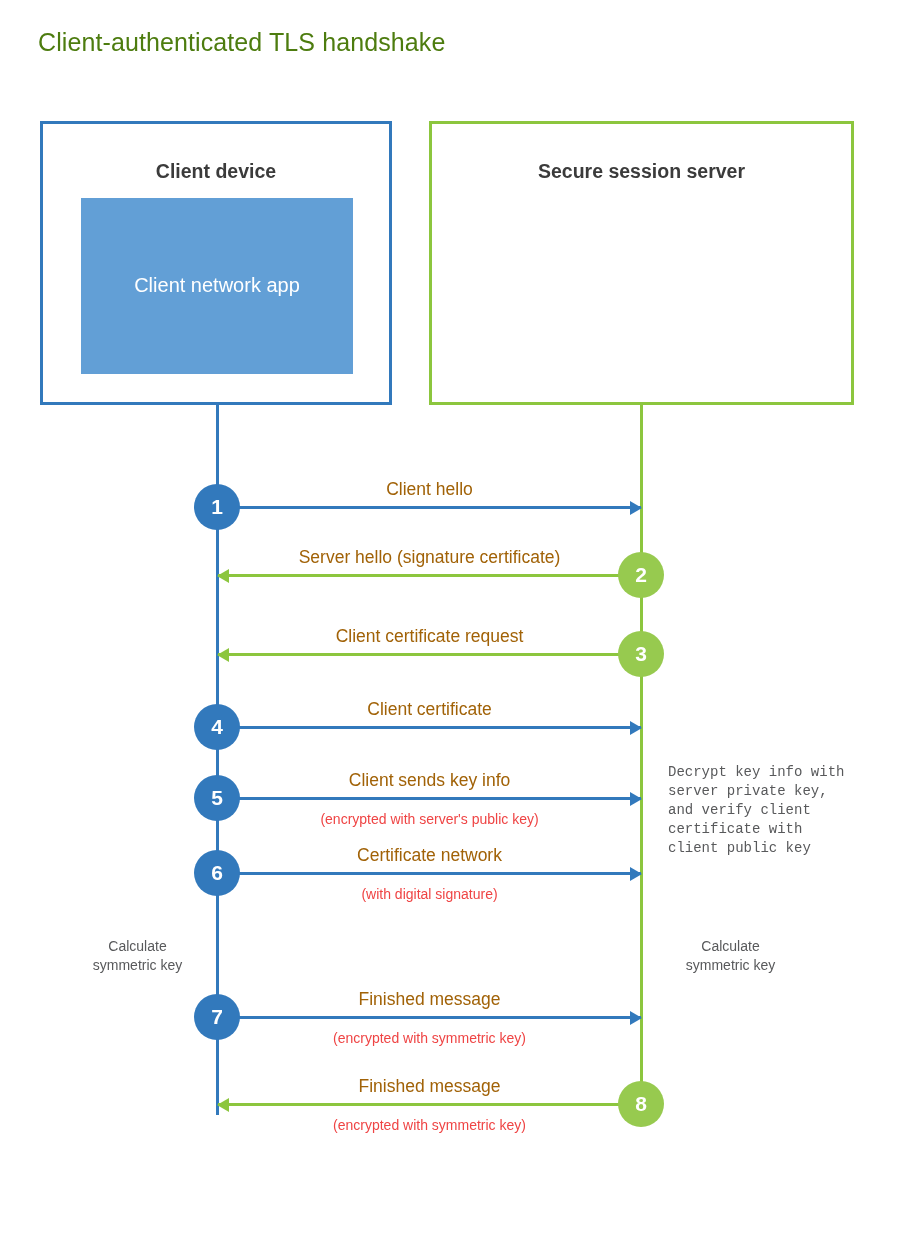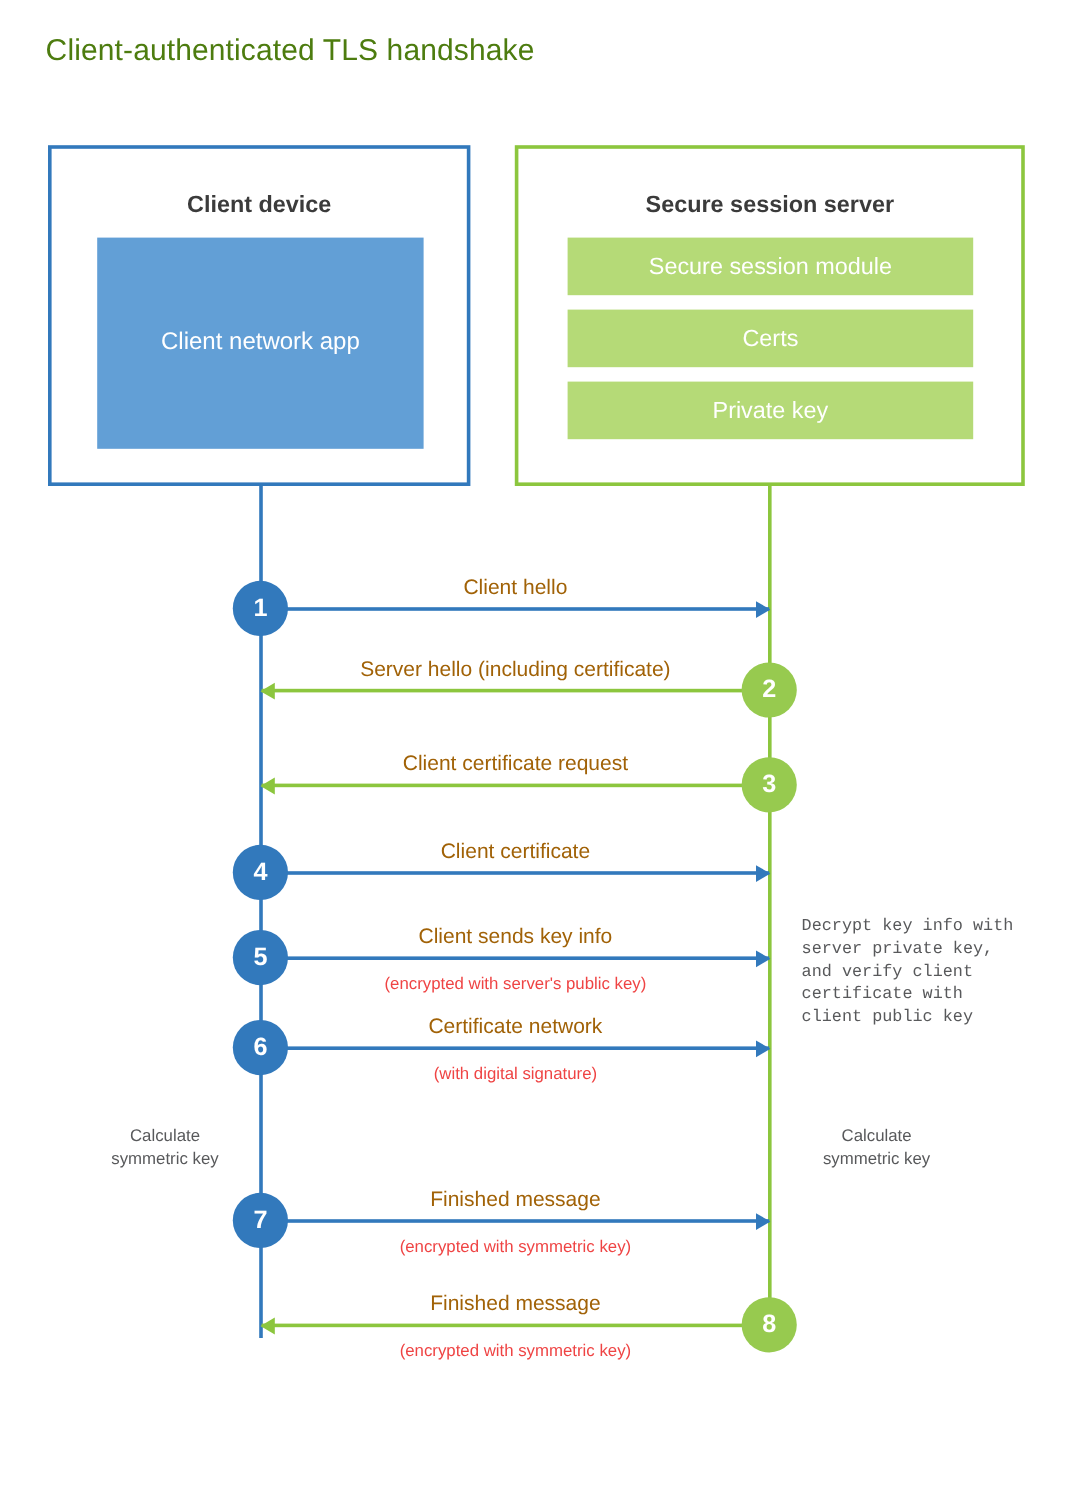--- a/index.html
+++ b/index.html
@@ -216,41 +216,36 @@
 
 <div class="page-title">Client-authenticated TLS handshake</div>
 
 <div class="entity-box client">
   <div class="entity-title">Client device</div>
   <div class="client-app">Client network app</div>
 </div>
 
 <div class="entity-box server">
   <div class="entity-title">Secure session server</div>
-  <div class="server-modules">
-    <div class="server-module">Secure session module</div>
-    <div class="server-module">Certs</div>
-    <div class="server-module">Private key</div>
-  </div>
 </div>
 
 <div class="lifeline client-line"></div>
 <div class="lifeline server-line"></div>
 
 <div class="arrow-row" style="left:218px; top:506px; width:423px;">
   <div class="arrow-line blue"></div>
   <div class="arrow-head right blue"></div>
   <div class="arrow-label">Client hello</div>
 </div>
 <div class="step-circle blue" style="left:194px; top:484px;">1</div>
 
 <div class="arrow-row" style="left:218px; top:574px; width:423px;">
   <div class="arrow-line green"></div>
   <div class="arrow-head left green"></div>
-  <div class="arrow-label">Server hello (including certificate)</div>
+  <div class="arrow-label">Server hello (signature certificate)</div>
 </div>
 <div class="step-circle green" style="left:618px; top:552px;">2</div>
 
 <div class="arrow-row" style="left:218px; top:653px; width:423px;">
   <div class="arrow-line green"></div>
   <div class="arrow-head left green"></div>
   <div class="arrow-label">Client certificate request</div>
 </div>
 <div class="step-circle green" style="left:618px; top:631px;">3</div>
 

